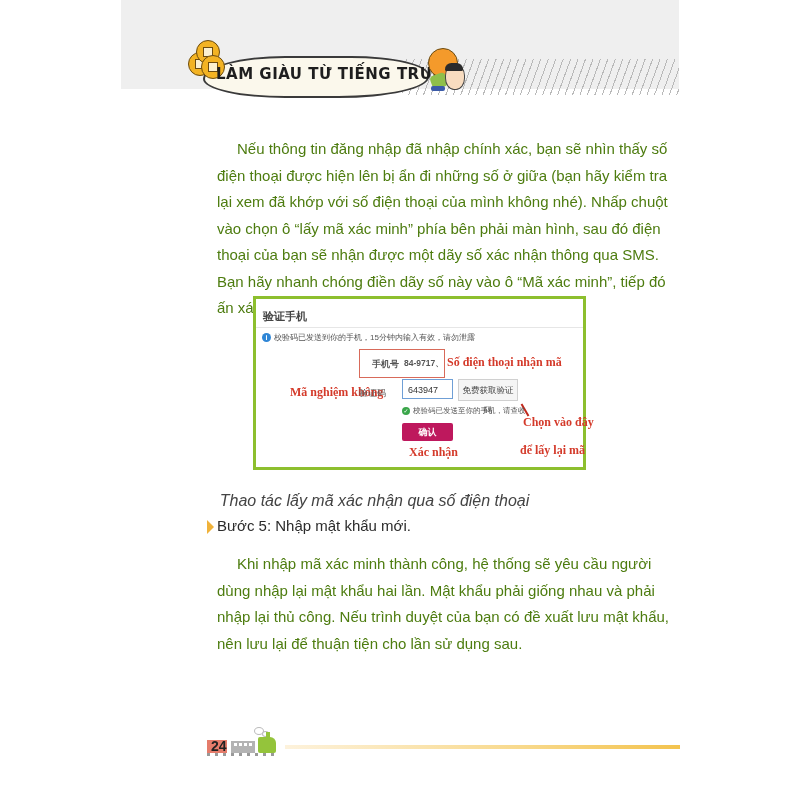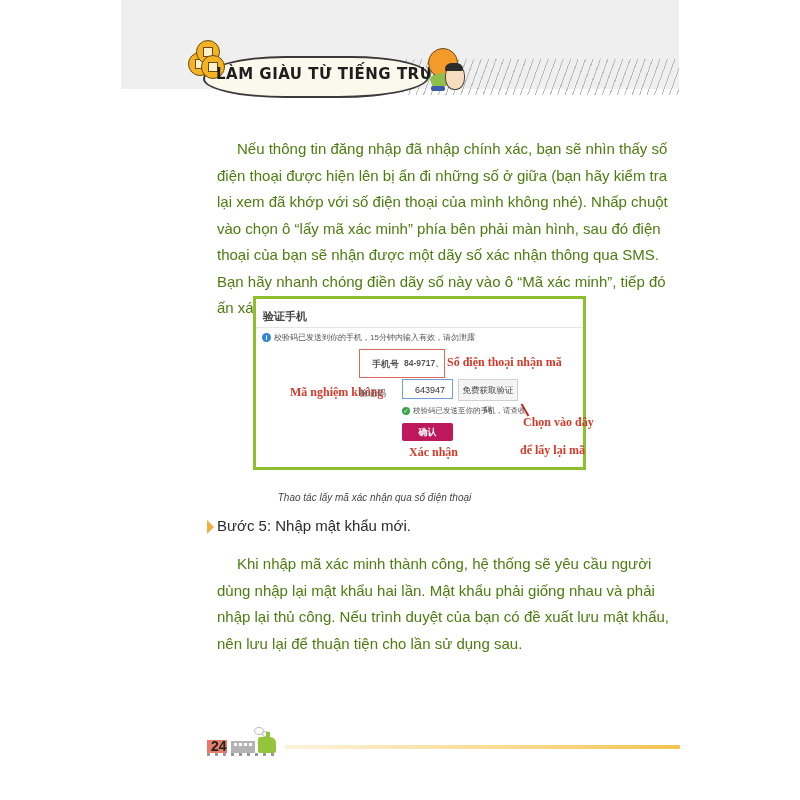--- a/index.html
+++ b/index.html
@@ -26,28 +26,28 @@
   .figure{position:absolute;left:253px;top:296px;width:327px;height:168px;border:3.5px solid #8dbf2e;background:#fff;}
   .fig-title{position:absolute;left:7px;top:10px;font-size:11px;font-weight:bold;color:#444;}
   .fig-sep{position:absolute;left:0;right:0;top:28px;height:1px;background:#e6e6e6;}
   .info-icon{position:absolute;left:6px;top:34px;width:9px;height:9px;border-radius:50%;background:#2f86d6;color:#fff;font-size:7px;line-height:9px;text-align:center;font-weight:bold;}
   .fig-notice{position:absolute;left:18px;top:33px;font-size:8px;color:#555;}
   .phone-box{position:absolute;left:103px;top:50px;width:84px;height:27px;border:1px solid #d86a5a;font-weight:bold;}
   .phone-label{position:absolute;left:12px;top:8px;font-size:9px;color:#555;}
   .phone-value{position:absolute;left:44px;top:8px;font-size:8.5px;color:#555;}
   .ann{position:absolute;font-family:"Liberation Serif","DejaVu Serif",serif;font-weight:bold;color:#d43a2a;font-size:12px;white-space:nowrap;}
   .code-label{position:absolute;left:103px;top:88px;font-size:9px;color:#555;}
-  .code-input{position:absolute;left:146px;top:80px;width:51px;height:20px;border:1px solid #6f9fd6;font-size:9px;color:#333;line-height:20px;padding-left:12px;box-sizing:border-box;}
+  .code-input{position:absolute;left:146px;top:80px;width:51px;height:20px;border:1px solid #6f9fd6;font-size:9px;color:#333;line-height:20px;padding-left:5px;box-sizing:border-box;}
   .get-code-btn{position:absolute;left:202px;top:80px;width:58px;height:20px;border:1px solid #d0d0d0;background:#f5f5f5;font-size:8.5px;color:#444;line-height:20px;text-align:center;}
   .check-icon{position:absolute;left:146px;top:108px;width:8px;height:8px;border-radius:50%;background:#3aa64a;color:#fff;font-size:6px;line-height:8px;text-align:center;}
   .sent-notice{position:absolute;left:157px;top:107px;font-size:7.5px;color:#555;}
   .confirm-btn{position:absolute;left:146px;top:124px;width:51px;height:18px;background:#be185d;border-radius:2px;color:#fff;font-size:9px;line-height:18px;text-align:center;font-weight:bold;}
   .arrow-line{position:absolute;left:268px;top:104px;width:2px;height:14px;background:#c0281c;transform:rotate(-30deg);}
 
-  .caption{position:absolute;left:0;width:749px;top:492px;text-align:center;font-size:10px;font-style:italic;color:#444;}
+  .caption{position:absolute;left:0;width:749px;top:492px;text-align:center;font-size:16px;font-style:italic;color:#444;}
   .step-marker{position:absolute;left:207px;top:520px;width:0;height:0;border-top:7px solid transparent;border-bottom:7px solid transparent;border-left:7px solid #f0b23a;}
   .step-text{position:absolute;left:217px;top:517px;font-size:15px;color:#2b2b2b;white-space:nowrap;}
 
   .footer-line{position:absolute;left:285px;top:745px;width:395px;height:4px;background:linear-gradient(90deg,#fdf2dc 0%,#f8d98c 60%,#f3c34e 100%);}
   .car1{position:absolute;left:207px;top:740px;width:20px;height:13px;background:#e57c6b;}
   .page-number{position:absolute;left:211px;top:740px;font-size:14px;font-weight:bold;color:#222;line-height:13px;}
   .car2{position:absolute;left:231px;top:741px;width:24px;height:12px;background:#b3b3b3;}
   .car2::before{content:"";position:absolute;left:3px;top:2px;width:18px;height:3px;background:repeating-linear-gradient(90deg,#fff 0 3px,transparent 3px 5px);}
   .engine{position:absolute;left:258px;top:737px;width:18px;height:16px;background:#94c43b;border-radius:2px 6px 2px 2px;}
   .chimney{position:absolute;left:266px;top:732px;width:4px;height:6px;background:#94c43b;}

